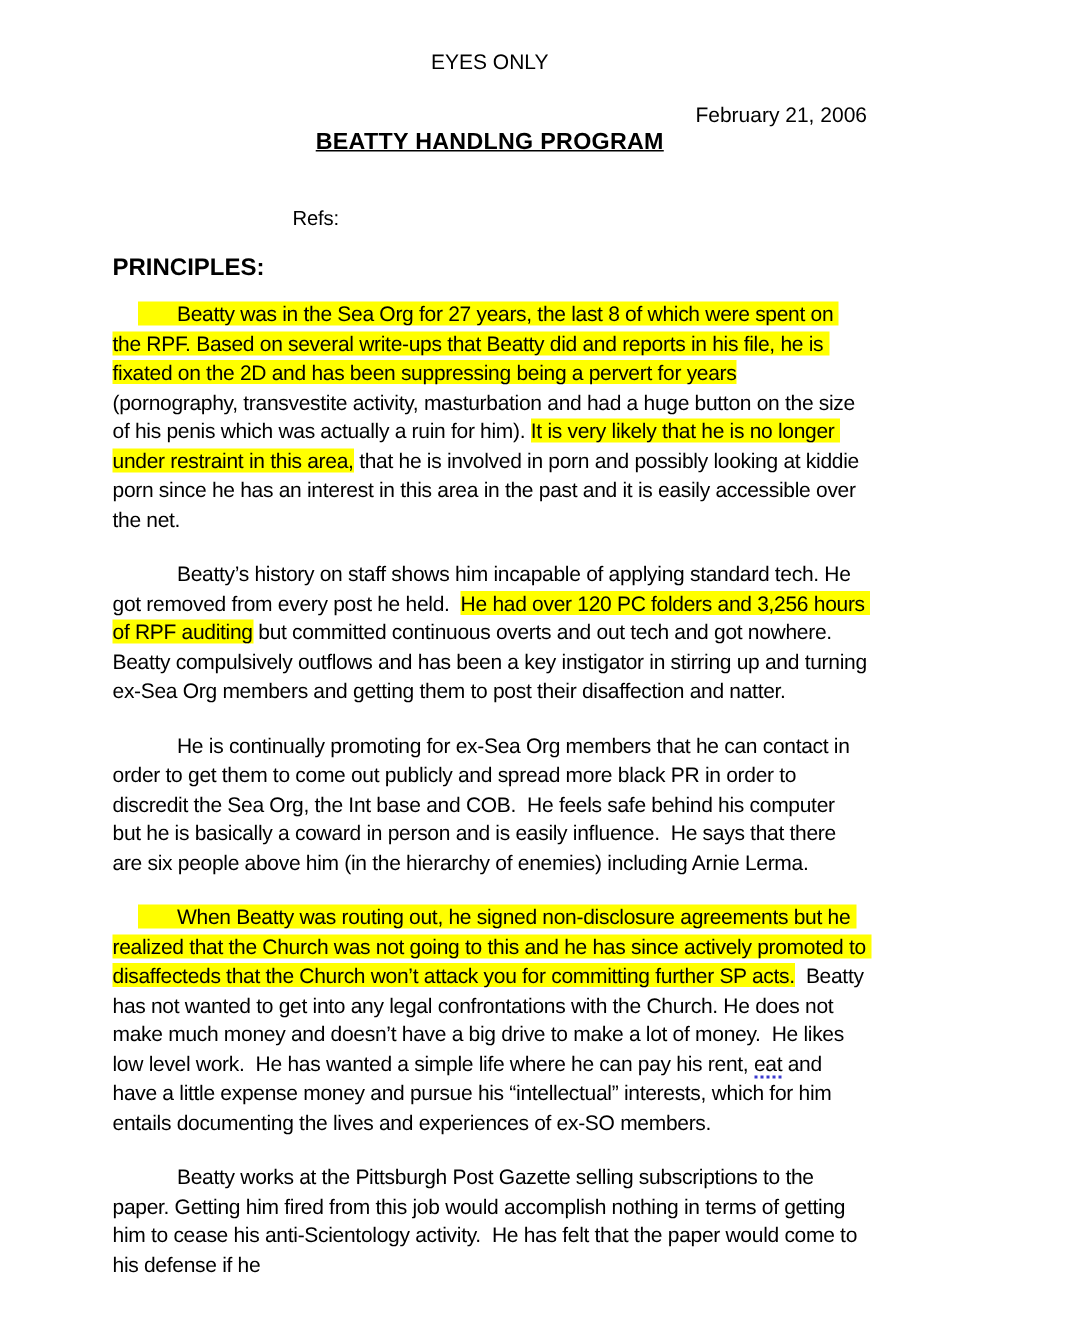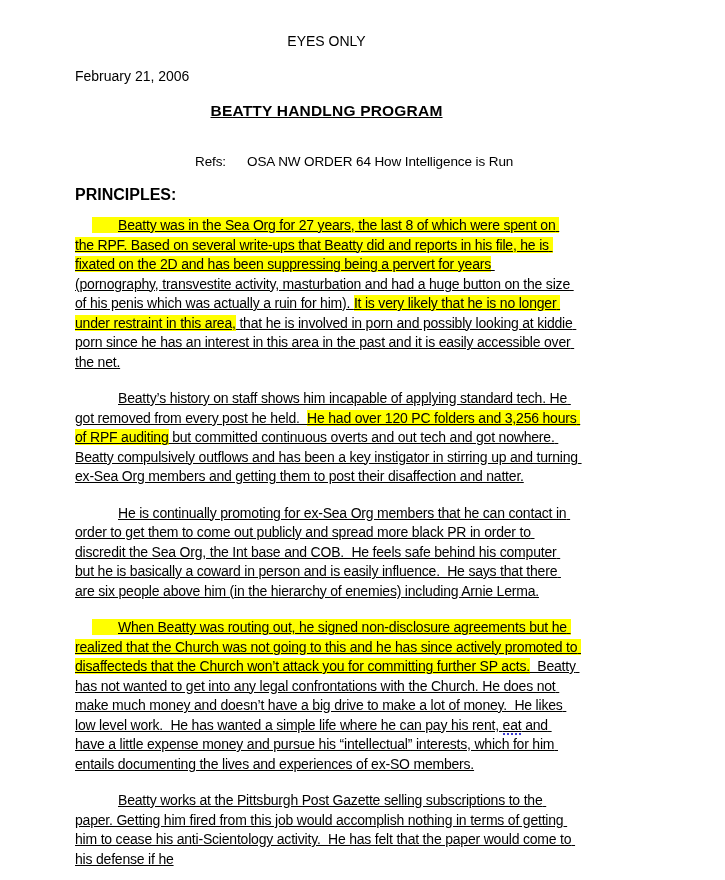--- a/index.html
+++ b/index.html
@@ -20,31 +20,32 @@
     height: 880px;
     padding: 33px 74px 0 75px;
     background: #ffffff;
   }
   .classification {
     text-align: center;
     font-size: 14px;
     line-height: 17px;
   }
   .doc-date {
+    text-align: right;
     font-size: 14px;
     line-height: 17px;
     margin-top: 18px;
   }
   .doc-title {
     text-align: center;
     font-size: 15.5px;
     font-weight: bold;
     text-decoration: underline;
     letter-spacing: 0.2px;
-    margin-top: 16px;
+    margin-top: 0;
     line-height: 19px;
   }
   .refs {
     display: flex;
     margin: 34px 0 0 120px;
     font-size: 13.5px;
     line-height: 16px;
     letter-spacing: -0.1px;
   }
   .refs-label {
@@ -55,21 +56,20 @@
     white-space: nowrap;
   }
   .info-heading {
     font-size: 16px;
     font-weight: bold;
     margin-top: 15px;
     line-height: 19px;
   }
   .body-text {
     margin-top: 12px;
-    text-decoration: underline;
   }
   .body-para {
     font-size: 14px;
     line-height: 19.5px;
     letter-spacing: -0.2px;
     margin: 0 0 17px 0;
     text-indent: 43px;
     white-space: pre-wrap;
     text-align: left;
   }
@@ -91,21 +91,20 @@
 <div class="page">
   <div class="classification">EYES ONLY</div>
 
   <div class="doc-date">February 21, 2006</div>
 
   <div class="doc-title">BEATTY HANDLNG PROGRAM</div>
 
   <div class="refs">
     <span class="refs-label">Refs:</span>
     <div class="refs-list">
-        <div class="ref-item">OSA NW ORDER 64 How Intelligence is Run</div>
       </div>
   </div>
 
   <div class="info-heading">PRINCIPLES:</div>
 
   <div class="body-text">
       <p class="body-para"><span class="seg hl hl-lead">Beatty was in the Sea Org for 27 years, the last 8 of which were spent on the RPF. Based on several write-ups that Beatty did and reports in his file, he is fixated on the 2D and has been suppressing being a pervert for years</span><span class="seg"> (pornography, transvestite activity, masturbation and had a huge button on the size of his penis which was actually a ruin for him). </span><span class="seg hl">It is very likely that he is no longer under restraint in this area,</span><span class="seg"> that he is involved in porn and possibly looking at kiddie porn since he has an interest in this area in the past and it is easily accessible over the net.</span></p>
       <p class="body-para"><span class="seg">Beatty’s history on staff shows him incapable of applying standard tech. He got removed from every post he held.  </span><span class="seg hl">He had over 120 PC folders and 3,256 hours of RPF auditing</span><span class="seg"> but committed continuous overts and out tech and got nowhere. Beatty compulsively outflows and has been a key instigator in stirring up and turning ex-Sea Org members and getting them to post their disaffection and natter.</span></p>
       <p class="body-para"><span class="seg">He is continually promoting for ex-Sea Org members that he can contact in order to get them to come out publicly and spread more black PR in order to discredit the Sea Org, the Int base and COB.  He feels safe behind his computer but he is basically a coward in person and is easily influence.  He says that there are six people above him (in the hierarchy of enemies) including Arnie Lerma.</span></p>
       <p class="body-para"><span class="seg hl hl-lead">When Beatty was routing out, he signed non-disclosure agreements but he realized that the Church was not going to this and he has since actively promoted to disaffecteds that the Church won’t attack you for committing further SP acts.</span><span class="seg">  Beatty has not wanted to get into any legal confrontations with the Church. He does not make much money and doesn’t have a big drive to make a lot of money.  He likes low level work.  He has wanted a simple life where he can pay his rent, </span><span class="seg squiggle">eat</span><span class="seg"> and have a little expense money and pursue his “intellectual” interests, which for him entails documenting the lives and experiences of ex-SO members.</span></p>

